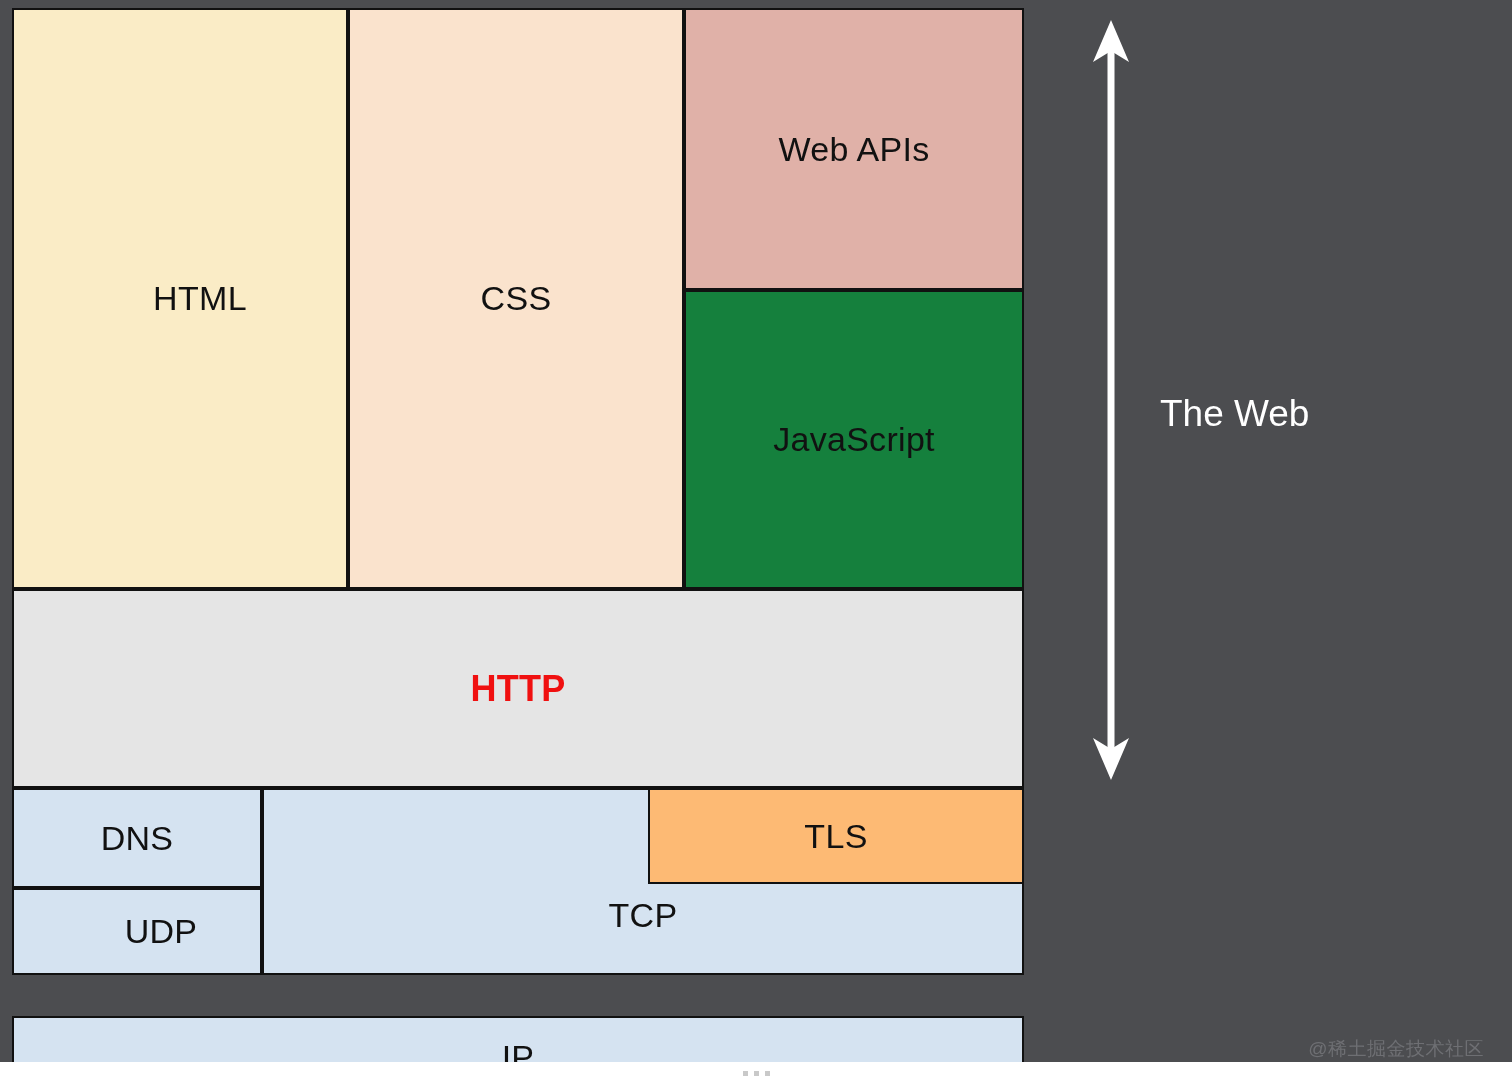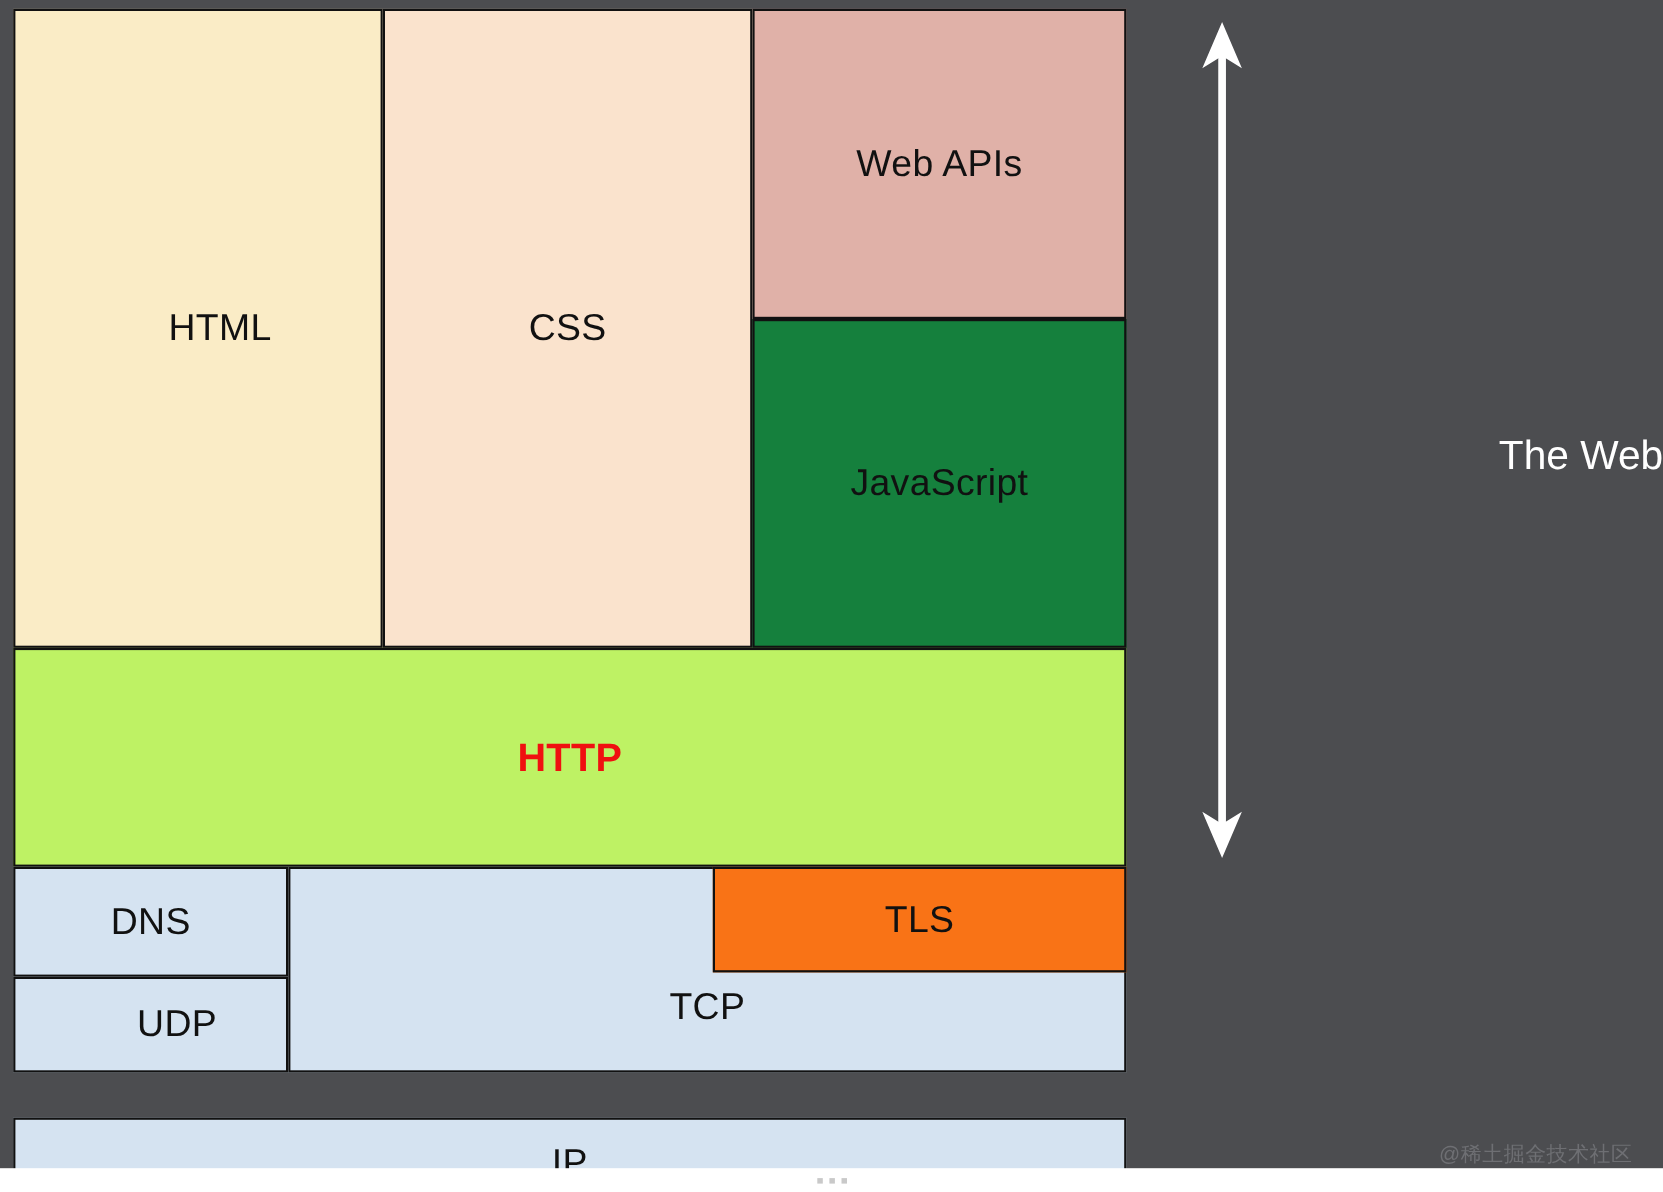--- a/index.html
+++ b/index.html
@@ -59,21 +59,21 @@
     background: #e0b1a8;
   }
   #cell-javascript {
     left: 672px; top: 282px; width: 340px; height: 299px;
     background: #15803d;
   }
 
   
   #cell-http {
     left: 0px; top: 581px; width: 1012px; height: 199px;
-    background: #bef264;
+    background: #e5e5e5;
     color: #f01010;
     font-weight: bold;
     font-size: 36px;
   }
 
   
   #cell-dns {
     left: 0px;   top: 780px; width: 250px; height: 100px;
     background: #d5e3f1;
   }
@@ -83,42 +83,42 @@
     padding-left: 48px;
   }
   #cell-tcp {
     left: 250px; top: 780px; width: 762px; height: 187px;
     background: #d5e3f1;
     align-items: flex-end;
     padding-bottom: 38px;
   }
   #cell-tls {
     left: 636px; top: 780px; width: 376px; height: 96px;
-    background: #f97316;
+    background: #fdba74;
     text-align: right;
   }
   #cell-ip {
     left: 0px;   top: 1008px; width: 1012px; height: 83px;
     background: #d5e3f1;
   }
 
   
   #arrow-wrap {
     position: absolute;
     left: 1085px;
     top: 18px;
     width: 52px;
     height: 764px;
   }
   #the-web-label {
     position: absolute;
     left: 1160px;
     top: 393px;
     width: 352px;
-    text-align: right;
+    text-align: left;
     color: #ffffff;
     font-size: 37px;
     font-family: "Liberation Sans", sans-serif;
   }
   #watermark {
     position: absolute;
     right: 28px;
     bottom: 22px;
     color: #6e6f73;
     font-size: 19px;

